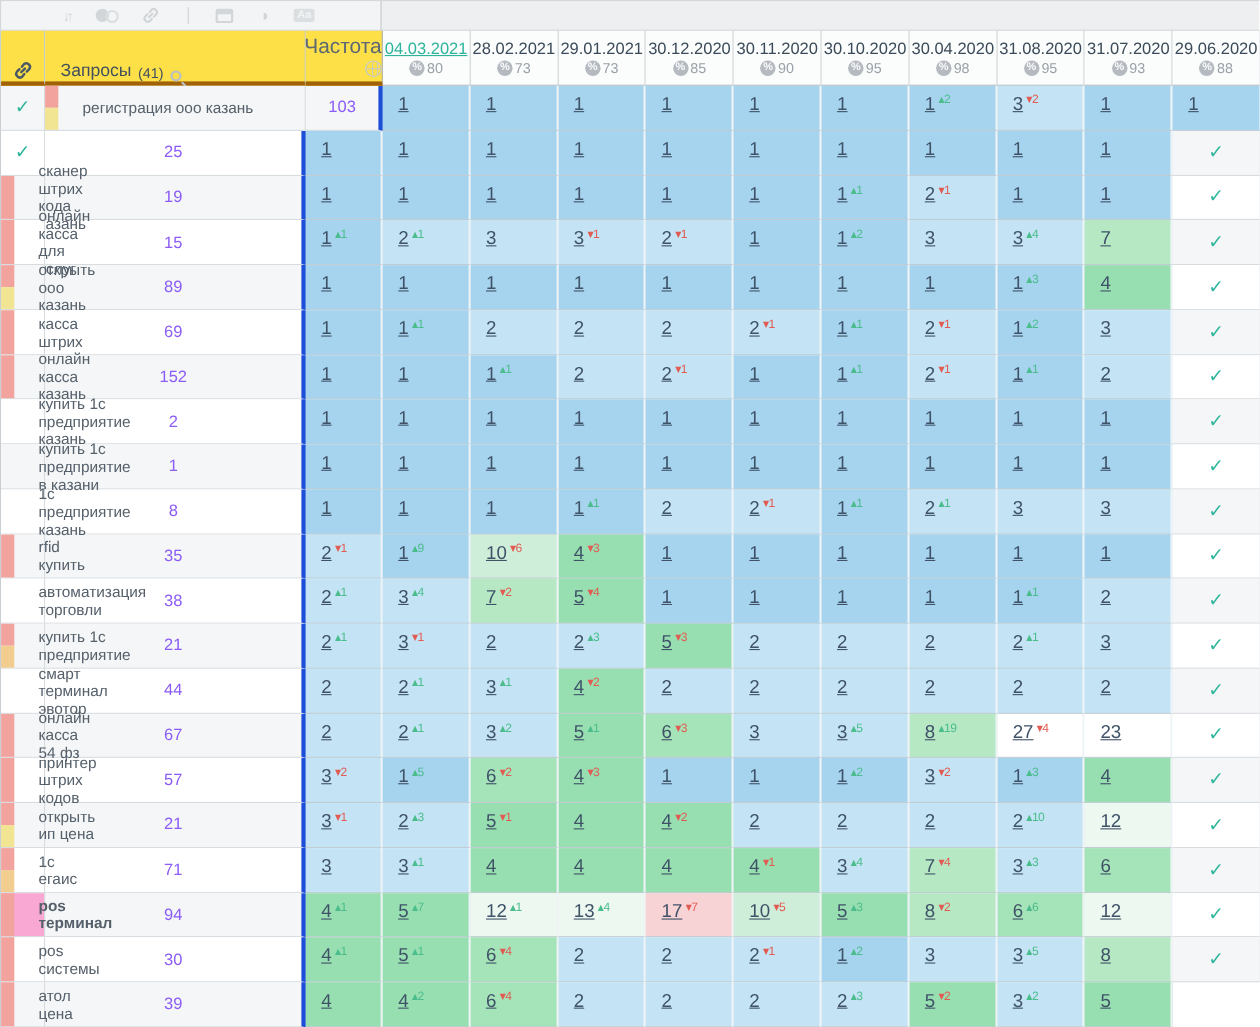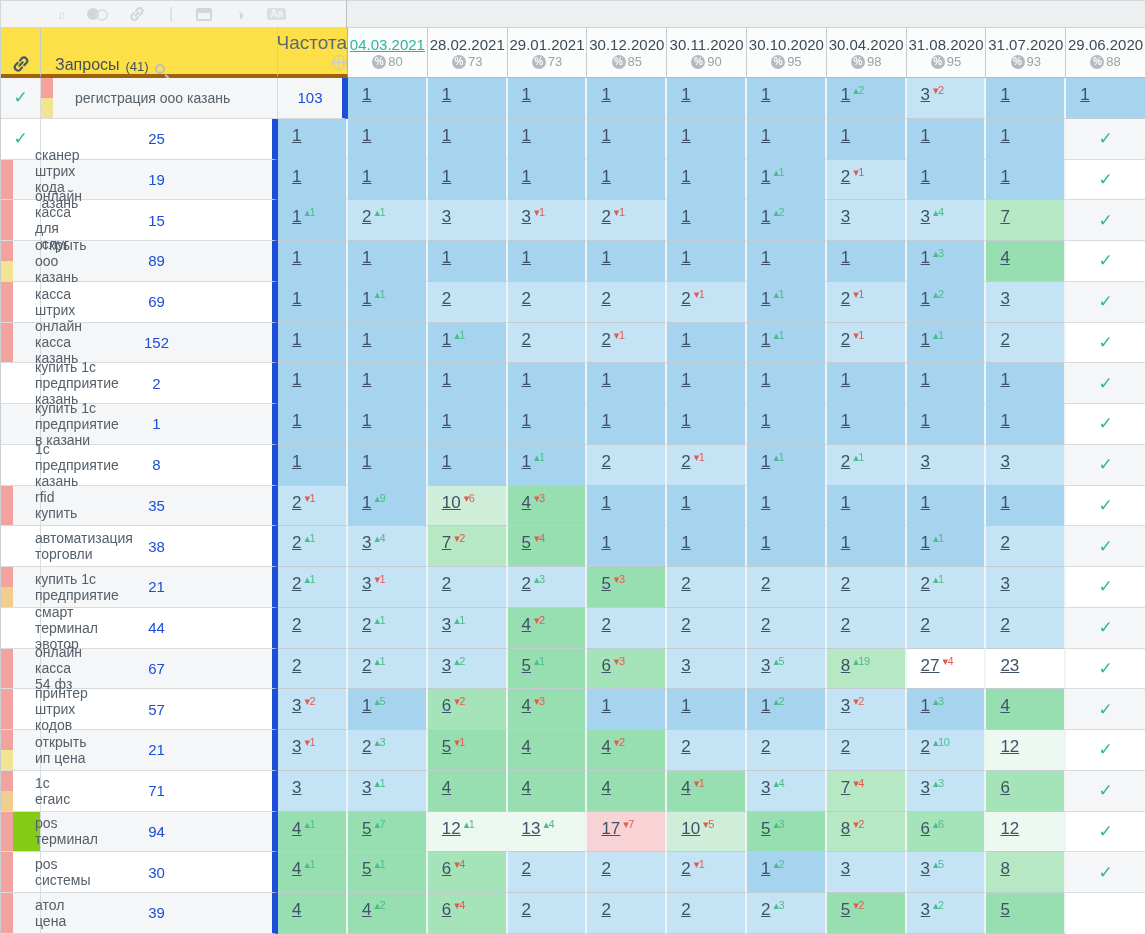--- a/index.html
+++ b/index.html
@@ -48,21 +48,21 @@
   .c-check, .c-query, .c-freq { border-bottom:1px solid #d8dcdf; background:#fff; }
   .c-check { border-right:1px solid #d8dcdf; display:flex; align-items:center; justify-content:center; cursor:pointer; }
   .check-mark { color:#2db69b; font-size:17px; font-weight:bold; }
   .c-query { border-right:1px solid #d8dcdf; position:relative; display:flex; align-items:center; padding-left:34px; cursor:pointer; }
   .tagstrip { position:absolute; left:0; top:0; bottom:0; width:12px; display:flex; flex-direction:column; }
   .tagstrip span { flex:1; }
   .tag-red { background:#f2a39e; }
   .tag-yellow { background:#f1e492; }
   .tag-orange { background:#f2cd90; }
   .query-label { font-size:14px; color:#55606b; }
-  .c-freq { border-right:6px solid #1d4ed8; display:flex; align-items:center; justify-content:center; font-size:15px; color:#1d4ed8; }
+  .c-freq { border-right:4px solid #1d4ed8; display:flex; align-items:center; justify-content:center; font-size:15px; color:#8b5cf6; }
 
   
   .pos-cell { border-bottom:1px solid #c2ccd3; border-right:2px solid #eef3f6;
     display:flex; align-items:flex-start; padding:7px 0 0 14px; cursor:pointer; }
   .pos-cell:nth-child(13n) { border-right:none; }
   .pos-num { font-size:17px; color:#3f5268; text-decoration:underline; line-height:1.2; }
   .delta { font-size:11px; margin-left:3px; margin-top:-1px; letter-spacing:-0.5px; }
   .delta.up { color:#4bbd8c; }
   .delta.down { color:#e25b52; }
   .c-b1 { background:#a6d4ee; } .c-b2 { background:#c4e4f5; }
@@ -954,21 +954,21 @@
     <div class="pos-cell c-b2">
       <span class="pos-num">3</span>
       <span class="delta up">▴3</span>
     </div>
     <div class="pos-cell c-g2">
       <span class="pos-num">6</span>
     </div>
     <div class="c-check row-odd-cell s row-odd" style="background: rgb(244, 246, 247);">
       <span class="check-mark">✓</span>
     </div>
-    <div class="c-query s row-odd" style="background: #84cc16;">
+    <div class="c-query s row-odd" style="background: #f9a8d4; font-weight: bold;">
       <span class="tagstrip">
         <span class="tag-red"></span>
       </span>
       <span class="query-label">pos терминал</span>
     </div>
     <div class="c-freq s row-odd" style="background: rgb(244, 246, 247);">94</div>
     <div class="pos-cell c-g1">
       <span class="pos-num">4</span>
       <span class="delta up">▴1</span>
     </div>

